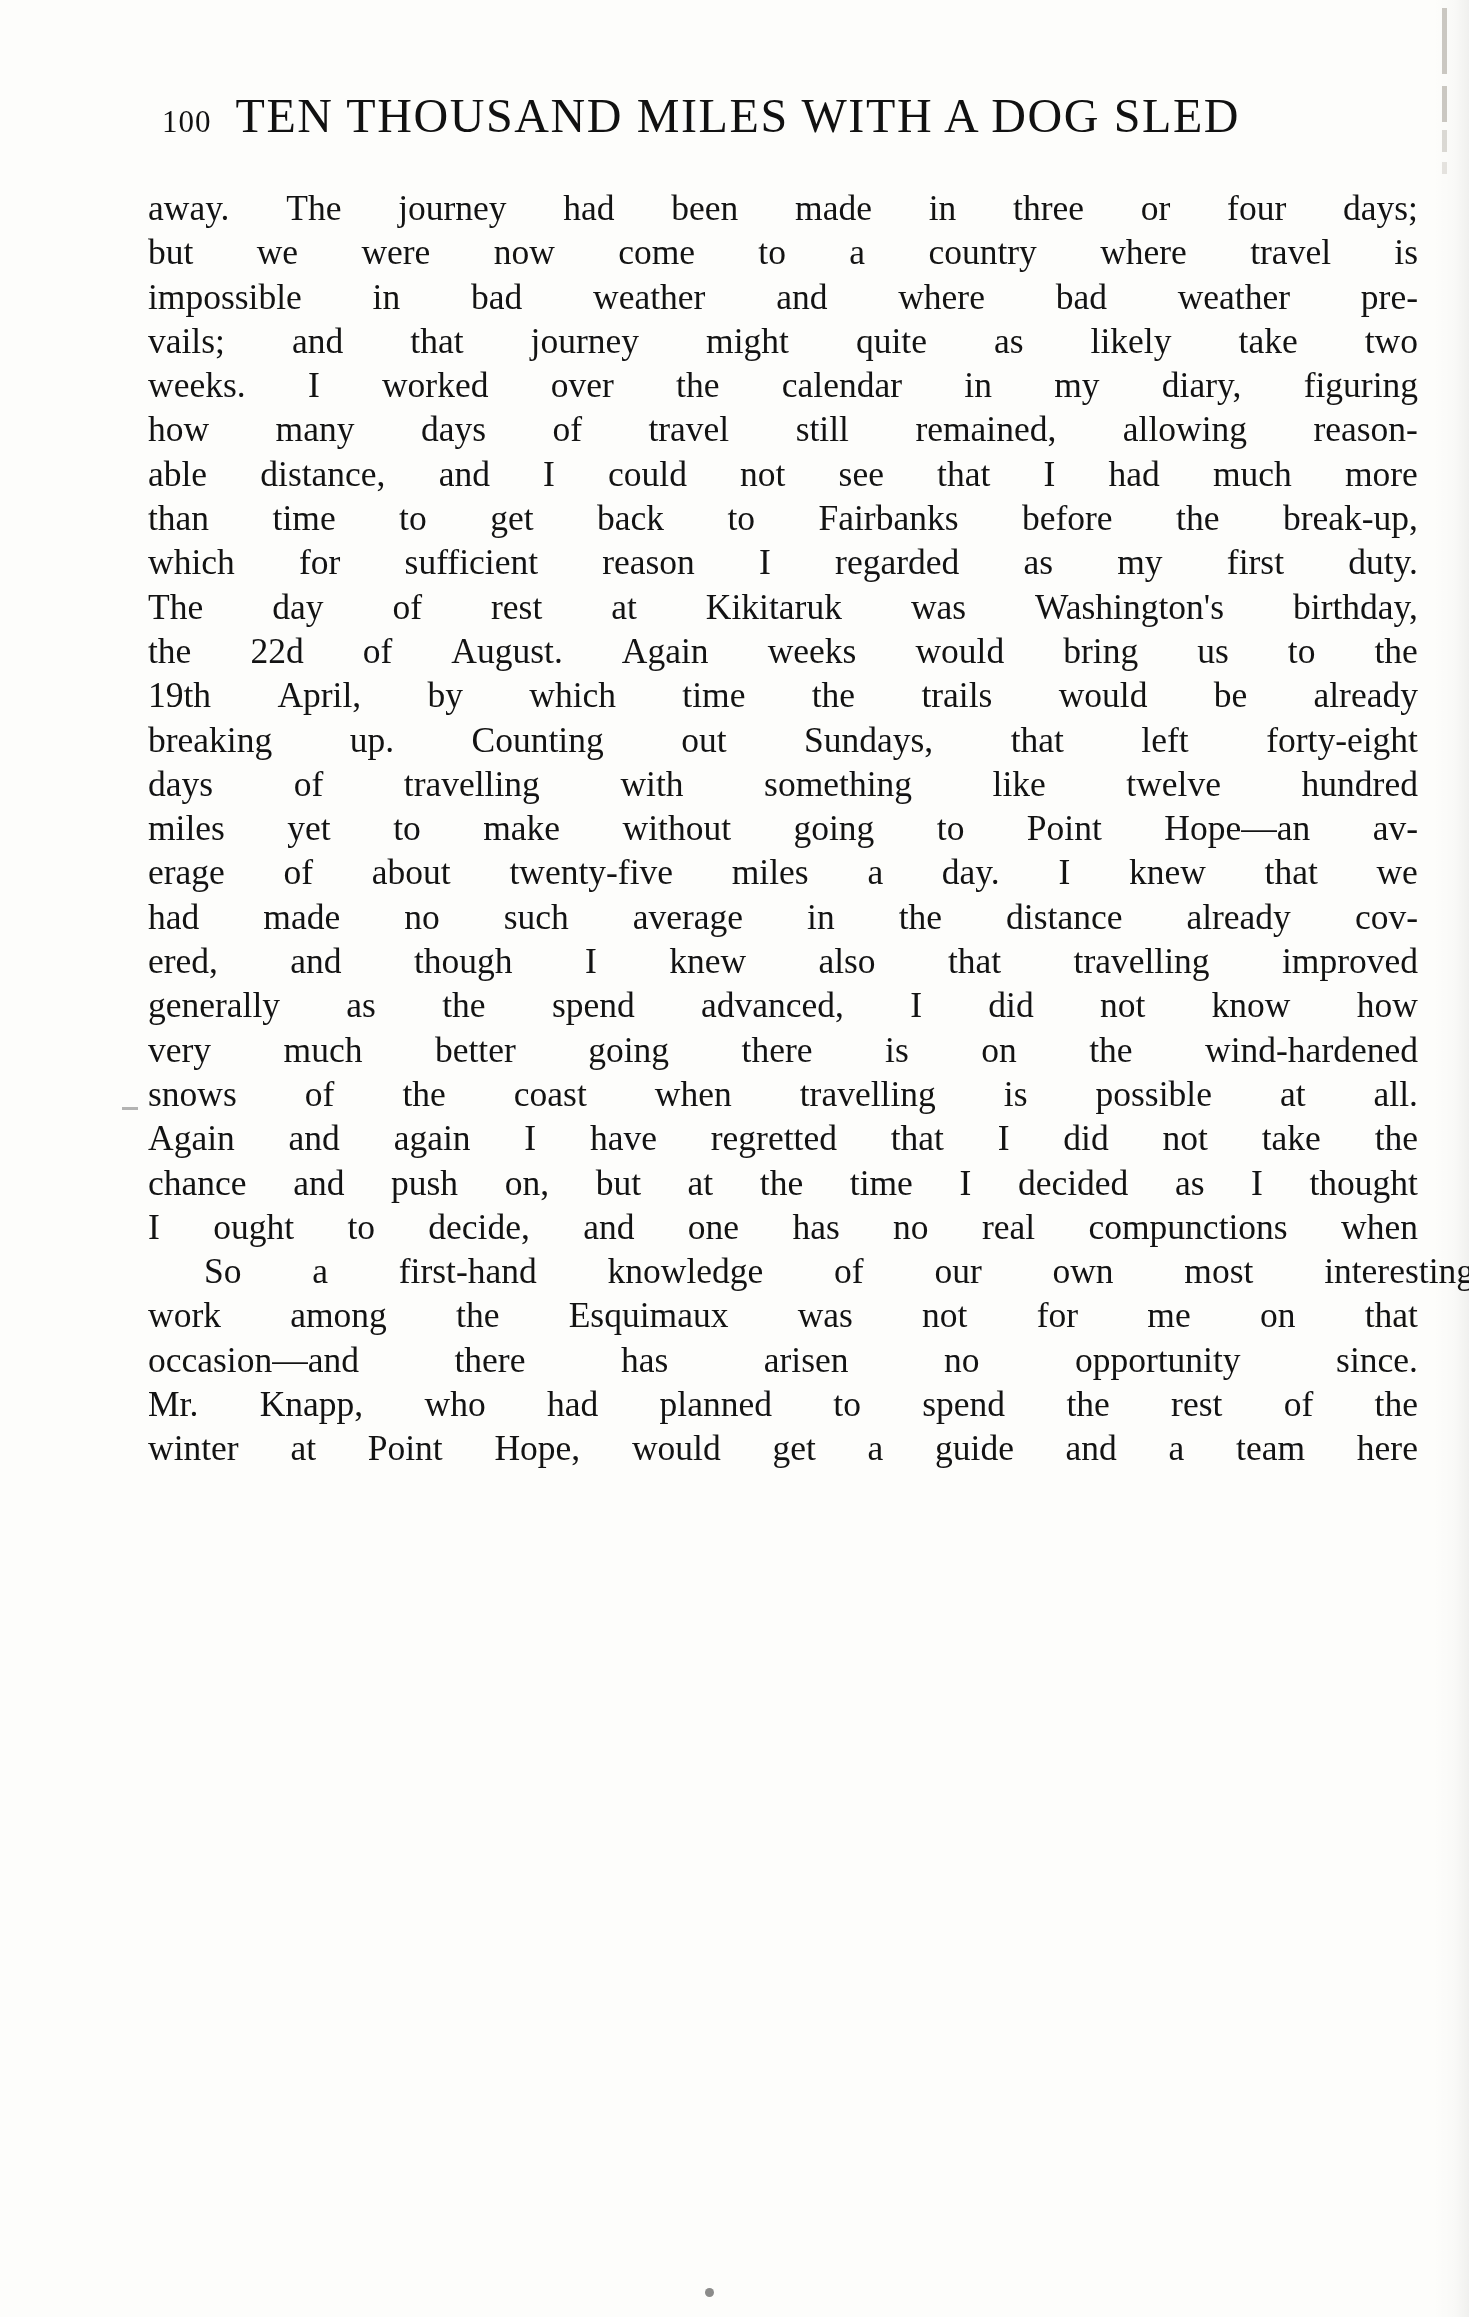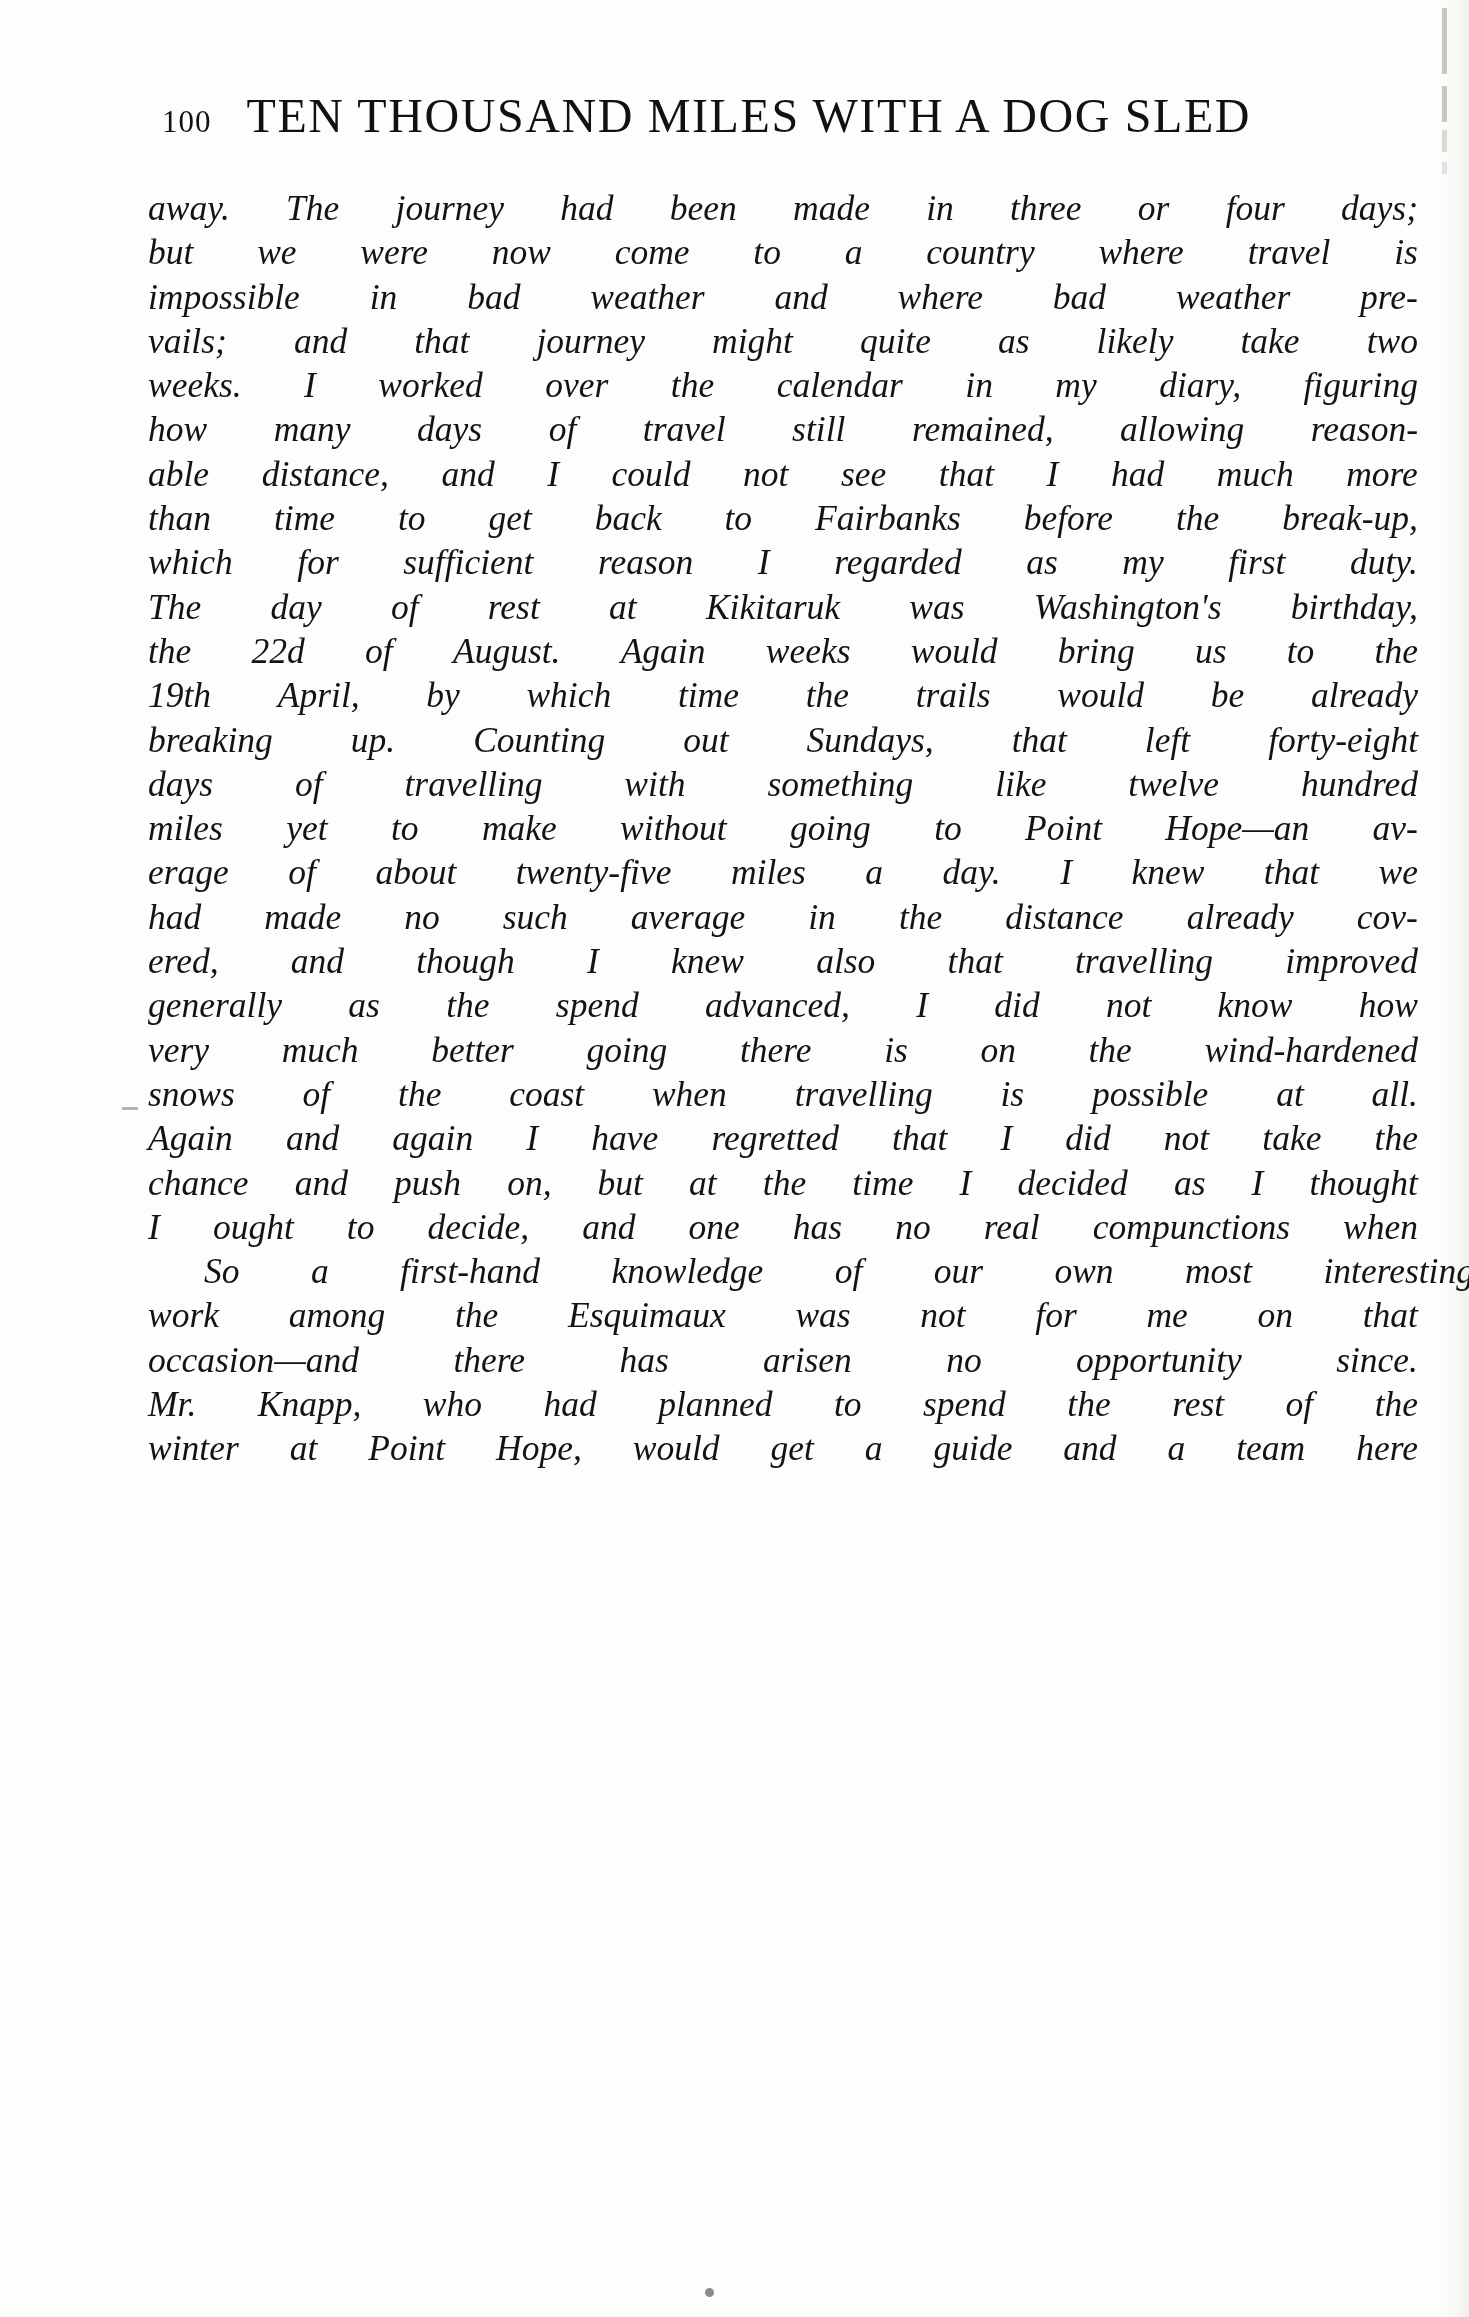--- a/index.html
+++ b/index.html
@@ -59,41 +59,40 @@
     top: 88px;
     width: 1256px;
     font-size: 35.5px;
     letter-spacing: 1.6px;
     white-space: nowrap;
     font-weight: 400;
   }
   .running-head .folio {
     font-size: 31px;
     letter-spacing: 1px;
-    margin-right: 35px;
+    margin-right: 24px;
   }
   .running-head .title-text {
     font-size: 48px;
   }
 
   .body-text {
     position: absolute;
     left: 0;
     top: 186px;
     width: 1270px;
   }
 
   .ln {
     display: block;
     height: 44.3px;
     line-height: 44.3px;
     font-size: 35.5px;
     white-space: nowrap;
     color: #131313;
-    font-style: italic;
   }
 
   
   .just {
     display: flex;
     justify-content: space-between;
     width: 1270px;
   }
   .just > span { display: inline-block; }
 

